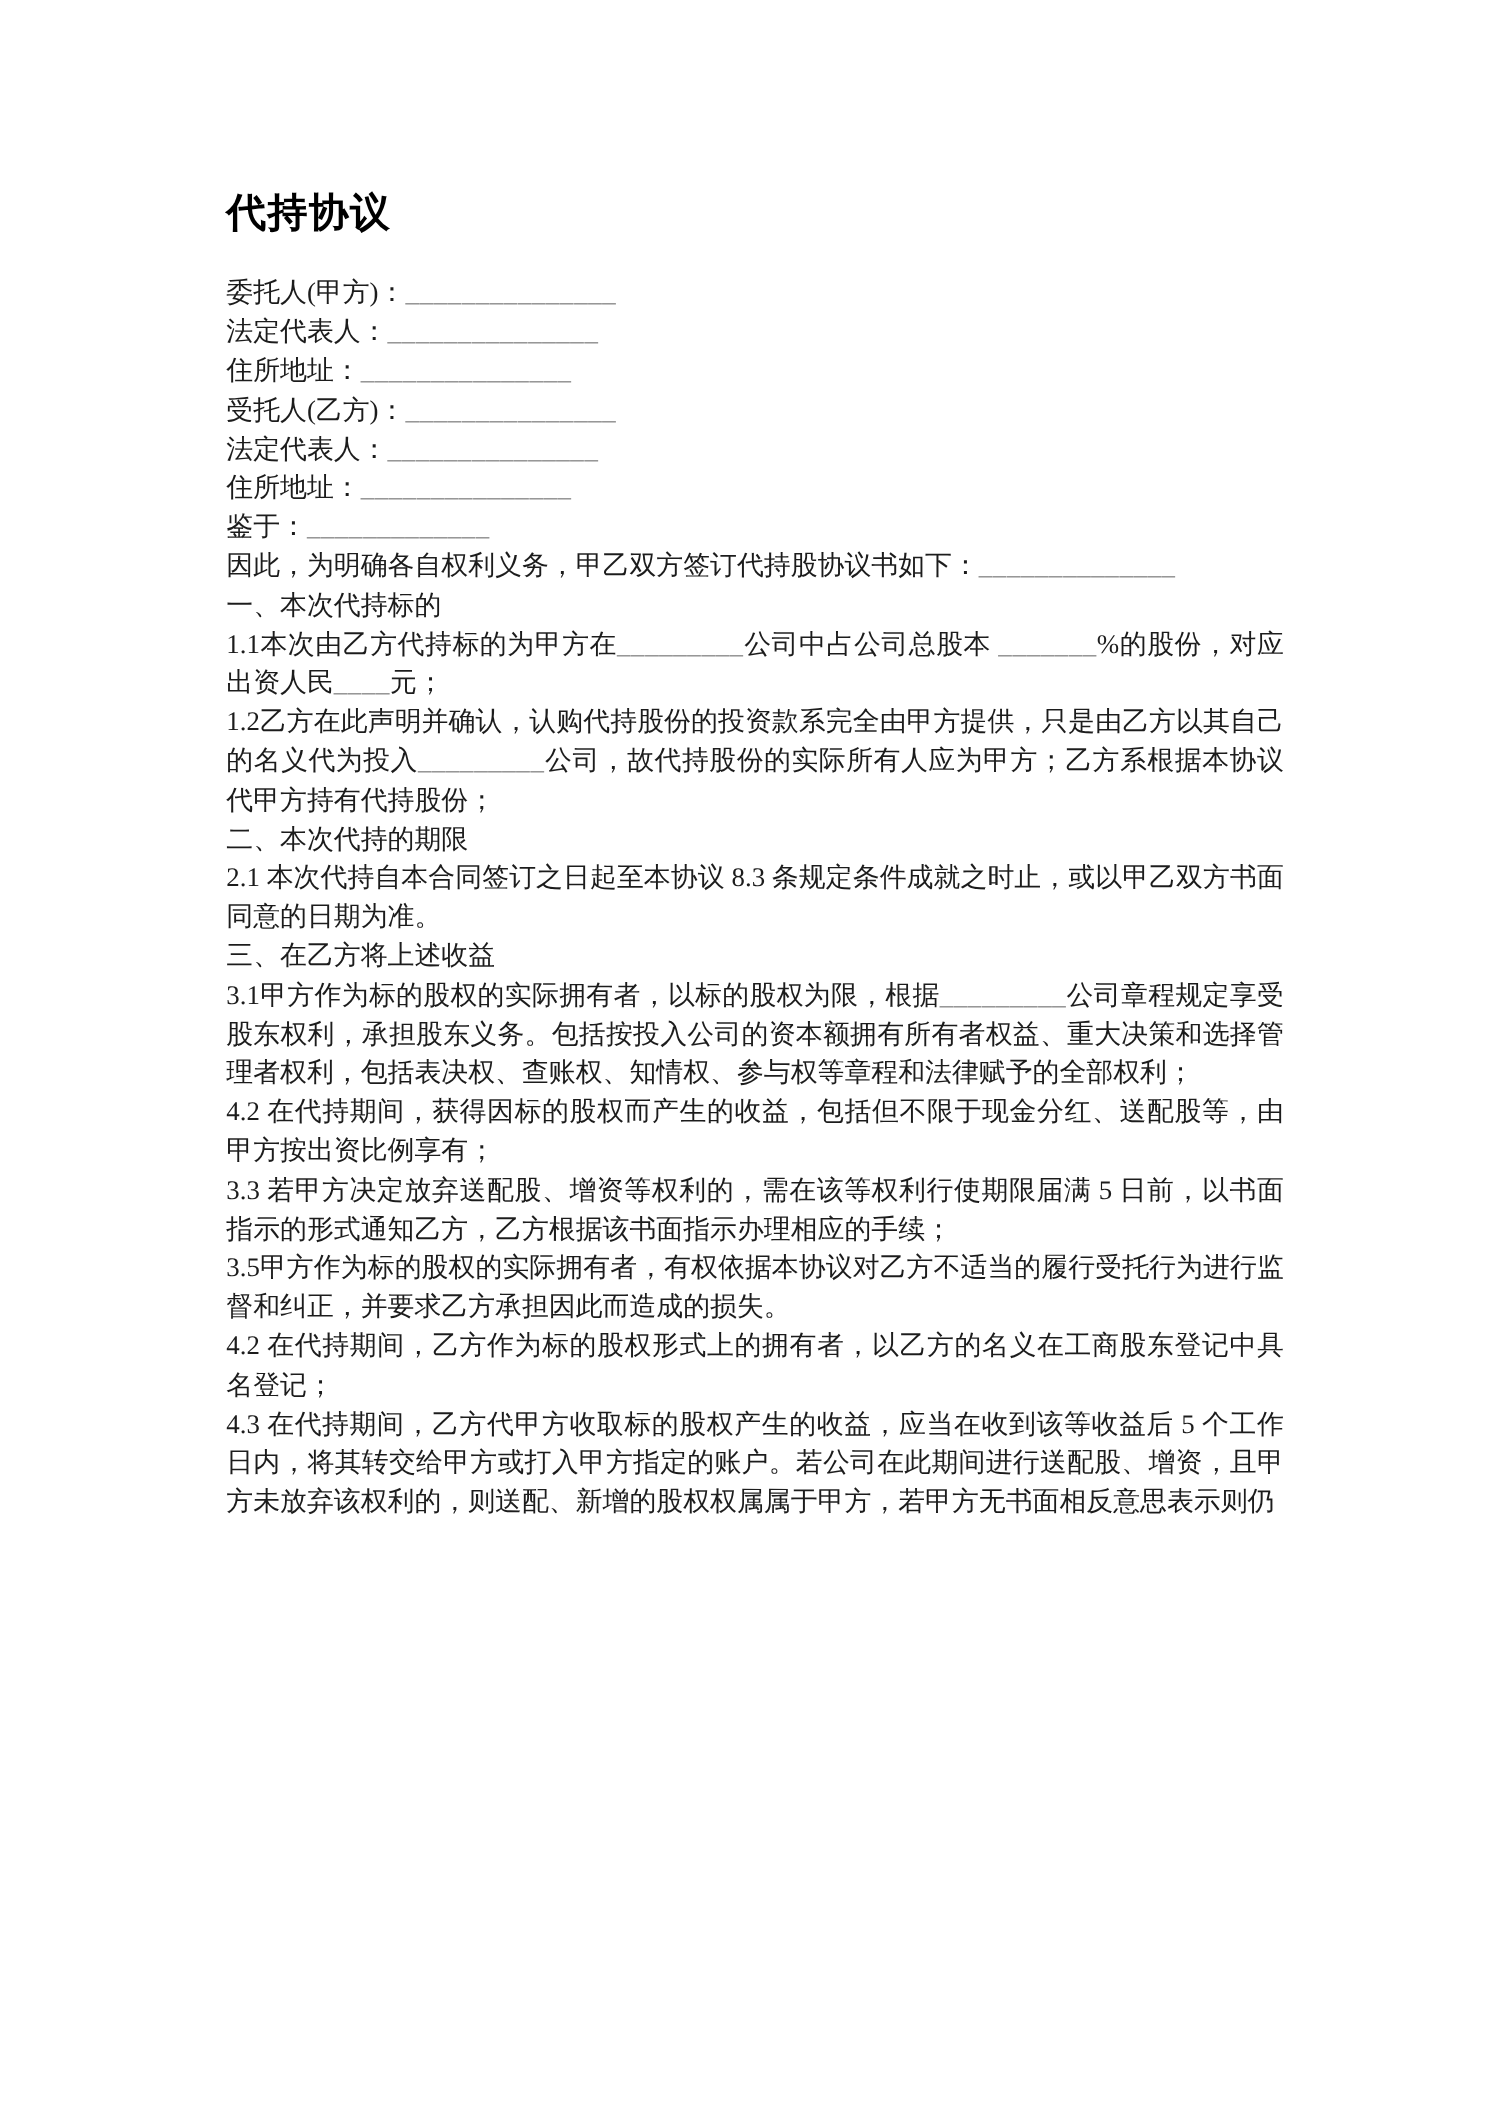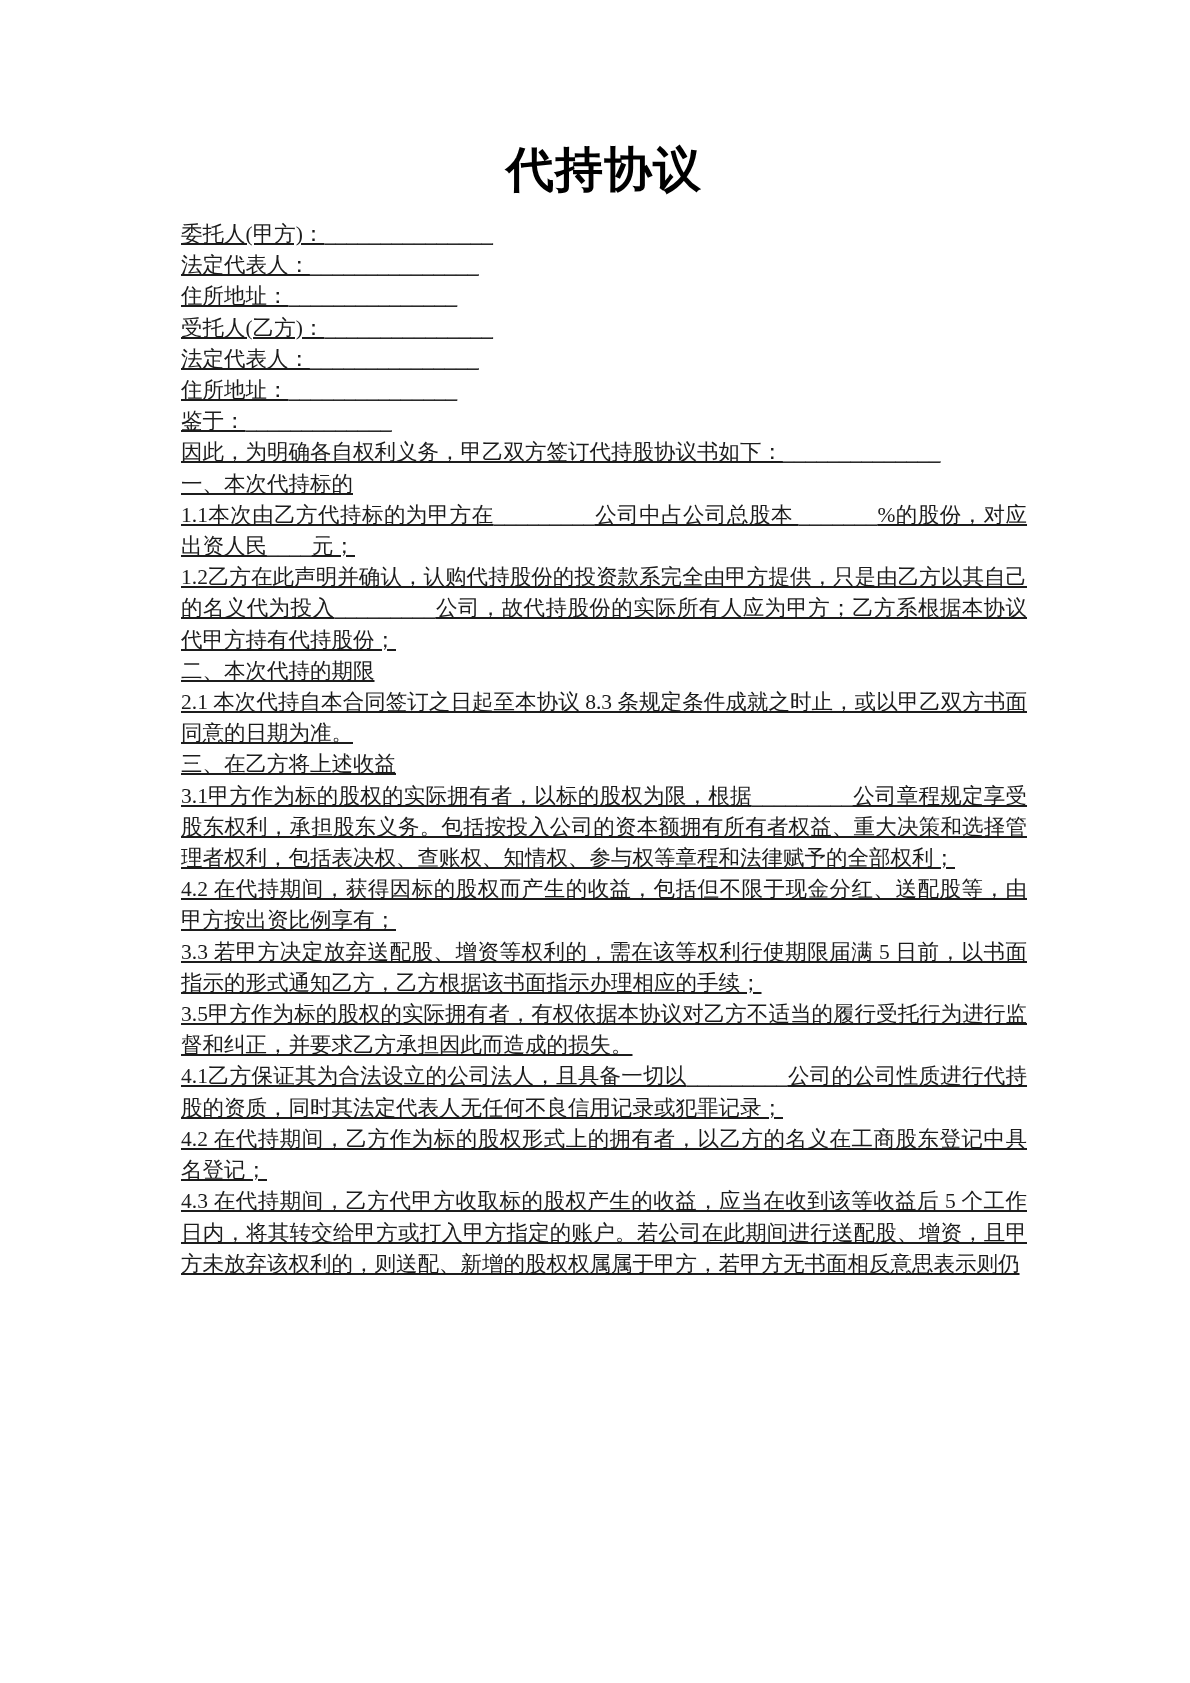--- a/index.html
+++ b/index.html
@@ -9,34 +9,32 @@
     height: 1683px;
     background: #ffffff;
     overflow: hidden;
     box-sizing: border-box;
     padding: 146px 163px 0 181px;
     font-family: "Liberation Serif", "DejaVu Serif", serif;
     color: #1c1c1c;
   }
   .doc-title {
     margin: 0 0 25px 0;
-    font-size: 48px;
+    font-size: 32px;
     line-height: 48px;
     font-weight: bold;
-    text-align: center;
     color: #000000;
     letter-spacing: 1px;
   }
   .doc-body {
     font-size: 21.5px;
     line-height: 31.2px;
     text-align: justify;
     text-justify: inter-ideograph;
     overflow-wrap: break-word;
-    text-decoration: underline;
   }
   .field-row { white-space: nowrap; }
   .blank { color: #8a8a8a; letter-spacing: 0.5px; }
   .doc-body p { margin: 0; }
 </style>
 </head>
 <body>
 
 <div class="page">
   <h1 class="doc-title">代持协议</h1>
@@ -69,17 +67,16 @@
     <p>一、本次代持标的</p>
     <p>1.1本次由乙方代持标的为甲方在<span class="blank">_________</span>公司中占公司总股本 <span class="blank">_______</span>%的股份，对应出资人民<span class="blank">____</span>元；</p>
     <p>1.2乙方在此声明并确认，认购代持股份的投资款系完全由甲方提供，只是由乙方以其自己的名义代为投入<span class="blank">_________</span>公司，故代持股份的实际所有人应为甲方；乙方系根据本协议代甲方持有代持股份；</p>
     <p>二、本次代持的期限</p>
     <p>2.1 本次代持自本合同签订之日起至本协议 8.3 条规定条件成就之时止，或以甲乙双方书面同意的日期为准。</p>
     <p>三、在乙方将上述收益</p>
     <p>3.1甲方作为标的股权的实际拥有者，以标的股权为限，根据<span class="blank">_________</span>公司章程规定享受股东权利，承担股东义务。包括按投入公司的资本额拥有所有者权益、重大决策和选择管理者权利，包括表决权、查账权、知情权、参与权等章程和法律赋予的全部权利；</p>
     <p>4.2 在代持期间，获得因标的股权而产生的收益，包括但不限于现金分红、送配股等，由甲方按出资比例享有；</p>
     <p>3.3 若甲方决定放弃送配股、增资等权利的，需在该等权利行使期限届满 5 日前，以书面指示的形式通知乙方，乙方根据该书面指示办理相应的手续；</p>
     <p>3.5甲方作为标的股权的实际拥有者，有权依据本协议对乙方不适当的履行受托行为进行监督和纠正，并要求乙方承担因此而造成的损失。</p>
-    <p>4.1乙方保证其为合法设立的公司法人，且具备一切以<span class="blank">_________</span>公司的公司性质进行代持股的资质，同时其法定代表人无任何不良信用记录或犯罪记录；</p>
     <p>4.2 在代持期间，乙方作为标的股权形式上的拥有者，以乙方的名义在工商股东登记中具名登记；</p>
     <p>4.3 在代持期间，乙方代甲方收取标的股权产生的收益，应当在收到该等收益后 5 个工作日内，将其转交给甲方或打入甲方指定的账户。若公司在此期间进行送配股、增资，且甲方未放弃该权利的，则送配、新增的股权权属属于甲方，若甲方无书面相反意思表示则仍</p>
   </div>
 </div>
 
 </body></html>

